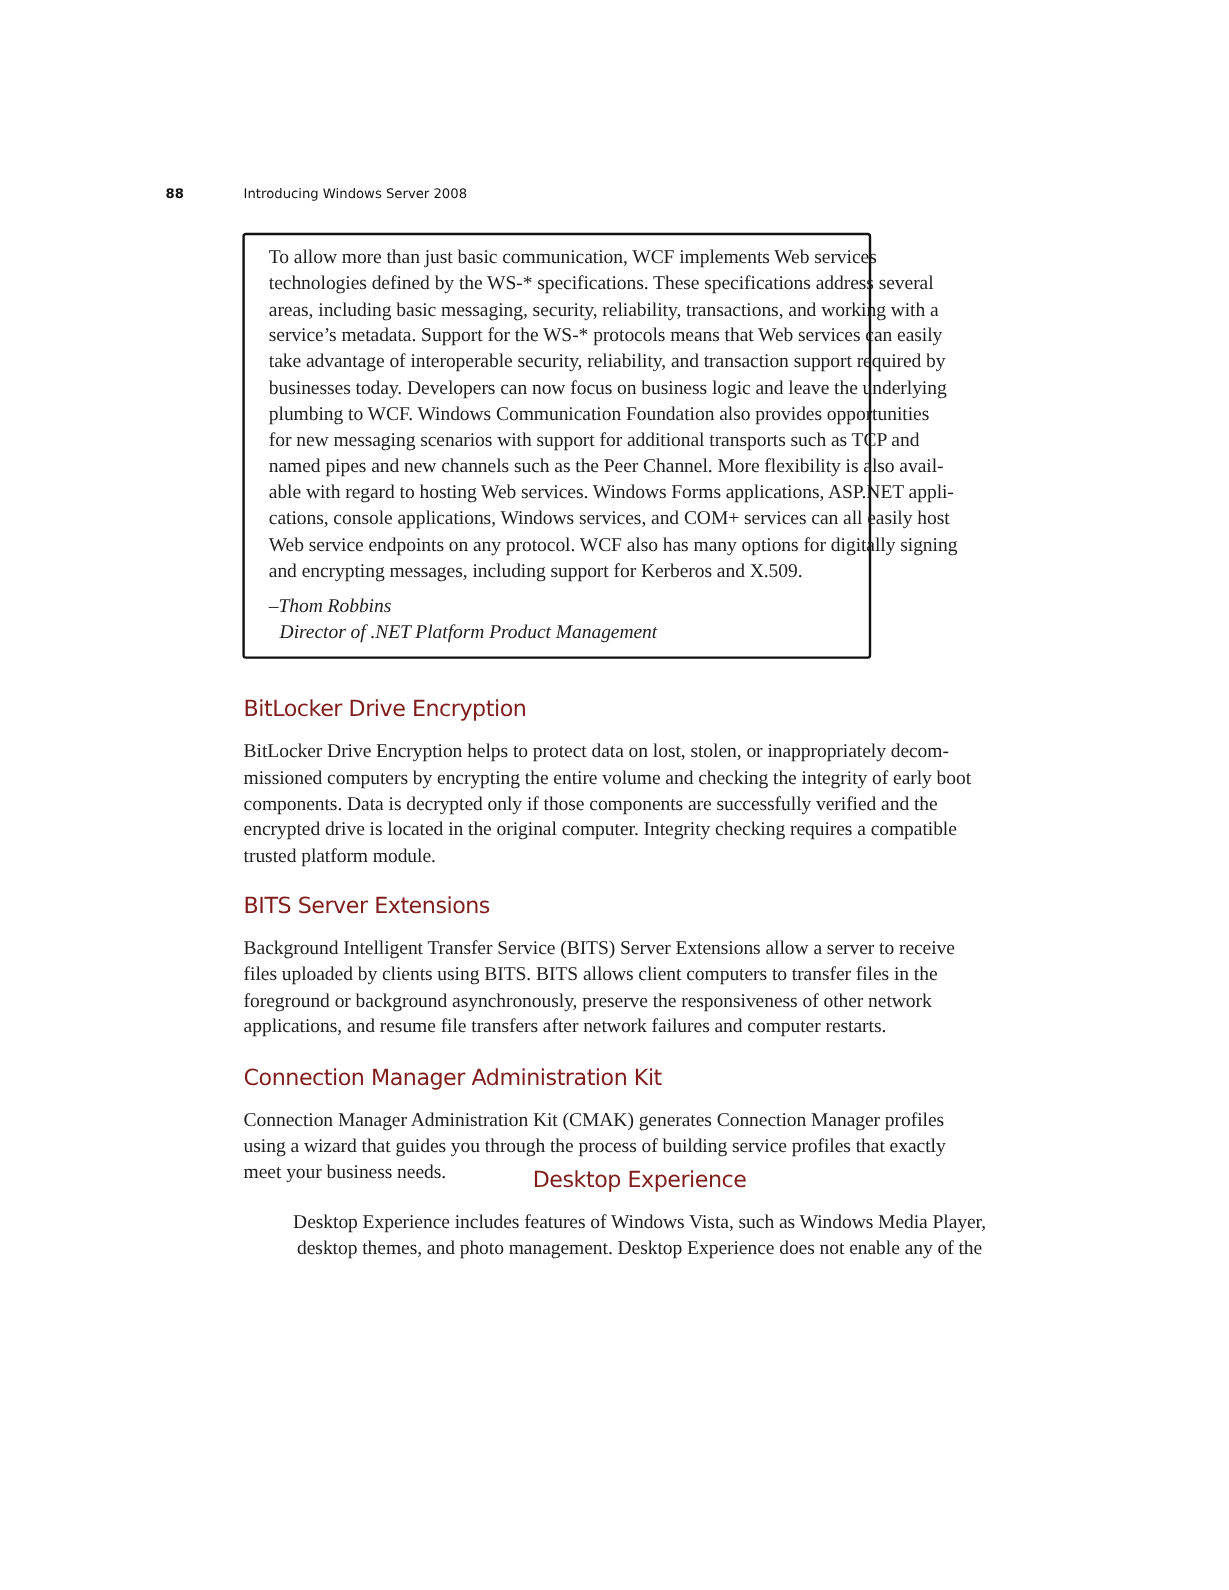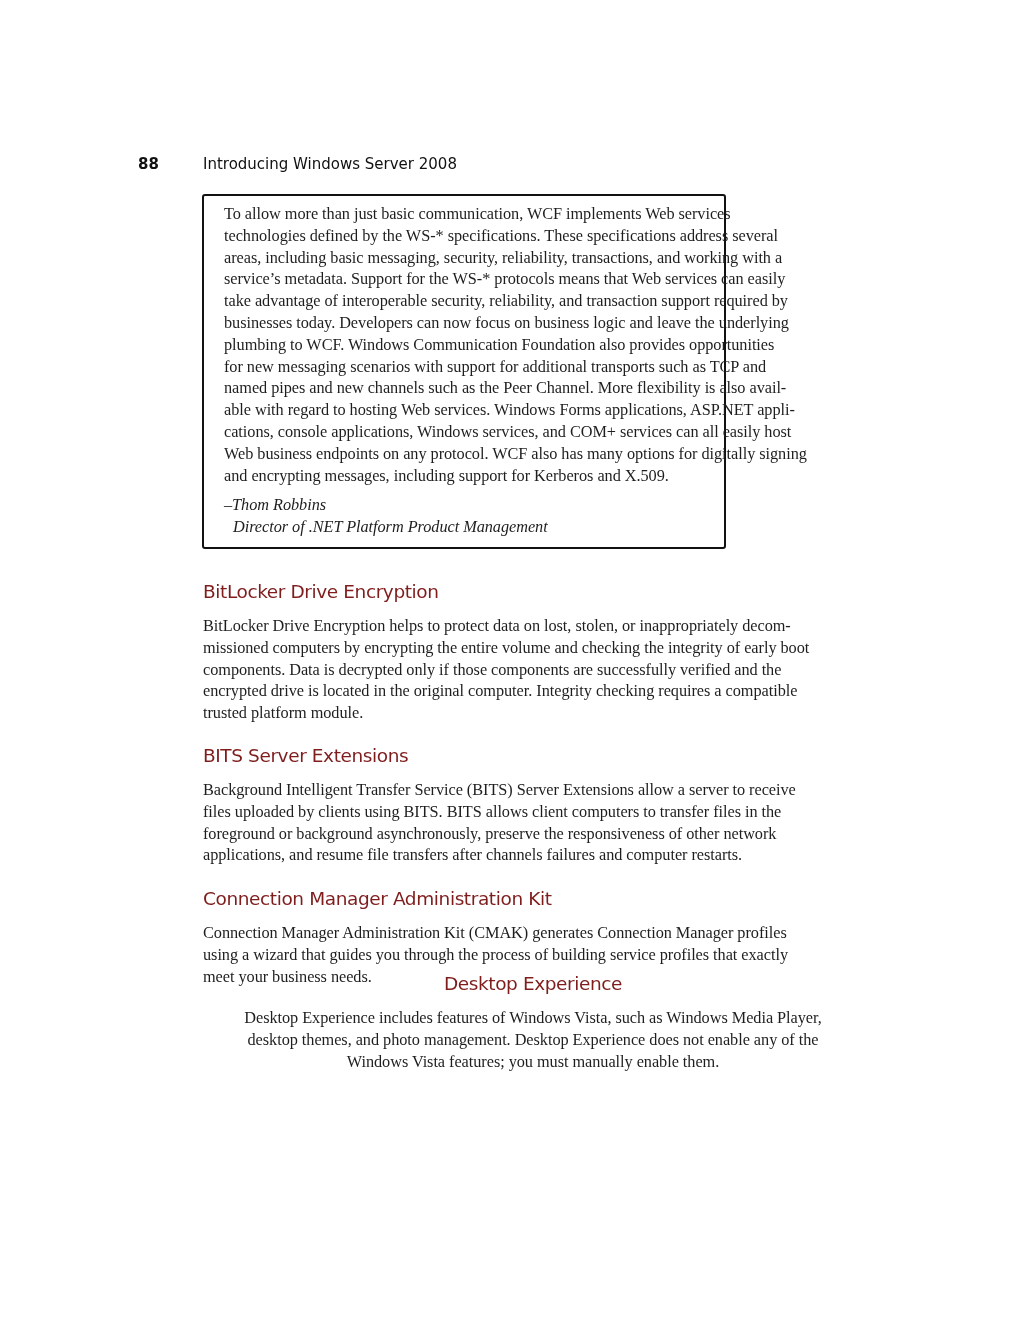--- a/index.html
+++ b/index.html
@@ -14,21 +14,21 @@
       overflow: hidden;
       color: #1a1a1a;
     }
     .running-head {
       position: absolute;
       top: 155px;
       left: 138px;
       width: 700px;
       height: 22px;
       font-family: "DejaVu Sans", sans-serif;
-      font-size: 15px;
+      font-size: 11px;
       color: #111;
     }
     .running-head .page-num {
       position: absolute;
       left: 0;
       top: 0;
       font-weight: bold;
     }
     .running-head .book-title {
       position: absolute;
@@ -99,21 +99,21 @@
     <div class="serif-line">technologies defined by the WS-* specifications. These specifications address several</div>
     <div class="serif-line">areas, including basic messaging, security, reliability, transactions, and working with a</div>
     <div class="serif-line">service’s metadata. Support for the WS-* protocols means that Web services can easily</div>
     <div class="serif-line">take advantage of interoperable security, reliability, and transaction support required by</div>
     <div class="serif-line">businesses today. Developers can now focus on business logic and leave the underlying</div>
     <div class="serif-line">plumbing to WCF. Windows Communication Foundation also provides opportunities</div>
     <div class="serif-line">for new messaging scenarios with support for additional transports such as TCP and</div>
     <div class="serif-line">named pipes and new channels such as the Peer Channel. More flexibility is also avail-</div>
     <div class="serif-line">able with regard to hosting Web services. Windows Forms applications, ASP.NET appli-</div>
     <div class="serif-line">cations, console applications, Windows services, and COM+ services can all easily host</div>
-    <div class="serif-line">Web business endpoints on any protocol. WCF also has many options for digitally signing</div>
+    <div class="serif-line">Web service endpoints on any protocol. WCF also has many options for digitally signing</div>
     <div class="serif-line">and encrypting messages, including support for Kerberos and X.509.</div>
   </div>
   <div class="attribution">
     <div class="serif-line">–Thom Robbins</div>
     <div class="serif-line title-line">Director of .NET Platform Product Management</div>
   </div>
 </div>
 
 <div class="section" style="top:580px;">
   <h2>BitLocker Drive Encryption</h2>
@@ -125,33 +125,32 @@
     <div class="serif-line">trusted platform module.</div>
   </div>
 </div>
 
 <div class="section" style="top:744px;">
   <h2>BITS Server Extensions</h2>
   <div class="body">
     <div class="serif-line">Background Intelligent Transfer Service (BITS) Server Extensions allow a server to receive</div>
     <div class="serif-line">files uploaded by clients using BITS. BITS allows client computers to transfer files in the</div>
     <div class="serif-line">foreground or background asynchronously, preserve the responsiveness of other network</div>
-    <div class="serif-line">applications, and resume file transfers after channels failures and computer restarts.</div>
+    <div class="serif-line">applications, and resume file transfers after network failures and computer restarts.</div>
   </div>
 </div>
 
 <div class="section" style="top:887px;">
   <h2>Connection Manager Administration Kit</h2>
   <div class="body">
     <div class="serif-line">Connection Manager Administration Kit (CMAK) generates Connection Manager profiles</div>
     <div class="serif-line">using a wizard that guides you through the process of building service profiles that exactly</div>
     <div class="serif-line">meet your business needs.</div>
   </div>
 </div>
 
 <div class="section" style="top:972px;text-align:center;">
   <h2>Desktop Experience</h2>
   <div class="body">
     <div class="serif-line">Desktop Experience includes features of Windows Vista, such as Windows Media Player,</div>
     <div class="serif-line">desktop themes, and photo management. Desktop Experience does not enable any of the</div>
-    <div class="serif-line">Windows Vista features; you must manually enable them.</div>
   </div>
 </div>
 
 </body></html>

